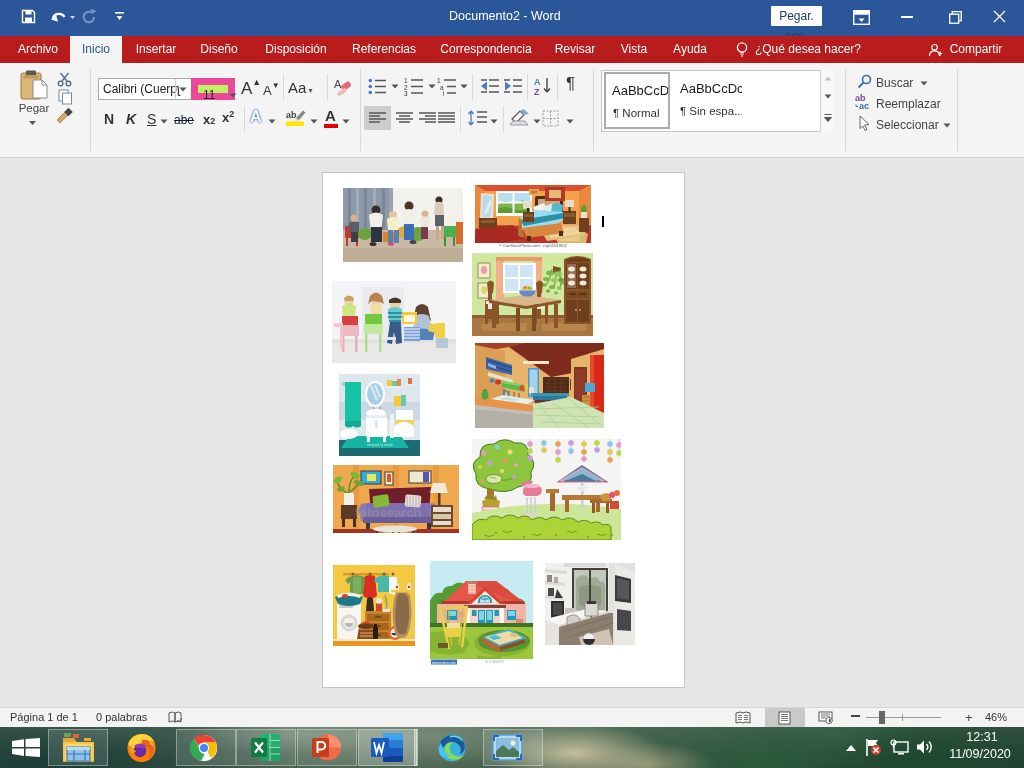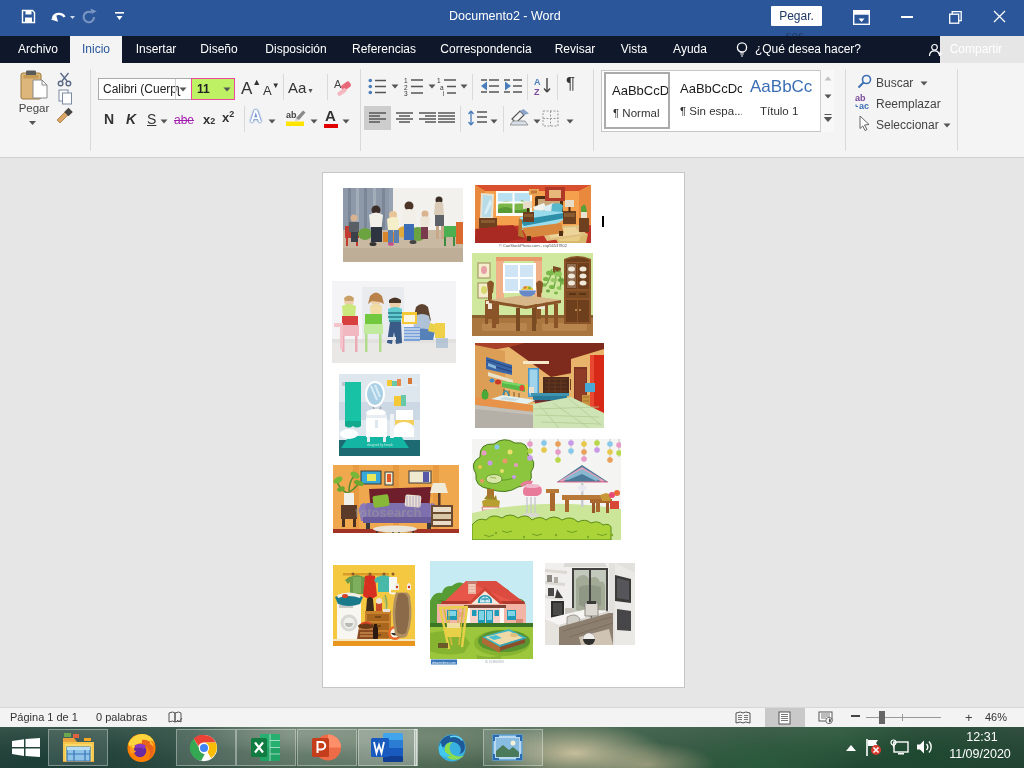--- a/index.html
+++ b/index.html
@@ -2,21 +2,21 @@
 <html><head>
 <meta charset="utf-8">
 <style>
   * { margin:0; padding:0; box-sizing:border-box; }
   html,body { width:1024px; height:768px; overflow:hidden; font-family:"Liberation Sans", sans-serif; }
   #app { position:relative; width:1024px; height:768px; background:#e6e6e6; }
   .abs { position:absolute; }
 
   
   #titlebar { position:absolute; left:0; top:0; width:1024px; height:36px; background:#2b579a; color:#fff; }
-  #tabrow { position:absolute; left:0; top:36px; width:940px; height:27px; background:#0f172a; }
+  #tabrow { position:absolute; left:0; top:36px; width:1024px; height:27px; background:#b91c1c; }
   .tab { position:absolute; top:0; height:27px; color:#fff; font-size:12px; line-height:27px; text-align:center; }
   #tab-inicio { background:#f4f4f4; color:#2b579a; }
 
   
   #ribbon { position:absolute; left:0; top:63px; width:1024px; height:95px; background:#f4f4f4; border-bottom:1px solid #d2d0ce; }
   .gsep { position:absolute; top:6px; width:1px; height:82px; background:#d9d9d9; }
   .glabel { position:absolute; top:139px; font-size:11px; color:#444; width:120px; text-align:center; }
   .launcher { position:absolute; top:141px; width:10px; height:10px; }
   .btxt { color:#444; font-size:11px; }
 
@@ -152,21 +152,21 @@
       <rect x="10.5" y="2" width="6" height="6" transform="rotate(45 13.5 5)" fill="#444"></rect>
     </svg>
 
     <div class="abs" style="left:98px;top:15px;width:98px;height:22px;background:#fff;border:1px solid #ababab;">
       <div class="abs" style="left:4px;top:3px;font-size:12px;color:#222;white-space:nowrap;">Calibri (Cuerpʅ</div>
       <div class="abs" style="left:76px;top:0;width:1px;height:20px;background:#d0d0d0;"></div>
       <svg class="abs" style="left:80px;top:8px;" width="8" height="5" viewBox="0 0 8 5">
           <path d="M0.5 0.5 h7 l-3.5 4 z" fill="#555"></path>
         </svg>
     </div>
-    <div class="abs" style="left:191px;top:15px;width:44px;height:22px;background:#bef264;border:1px solid #ec4899;font-weight:bold;">
+    <div class="abs" style="left:191px;top:15px;width:44px;height:22px;background:#bef264;border:7px solid #ec4899;">
       <div class="abs" style="left:5px;top:3px;font-size:12px;color:#222;">11</div>
       <svg class="abs" style="left:31px;top:8px;" width="8" height="5" viewBox="0 0 8 5">
           <path d="M0.5 0.5 h7 l-3.5 4 z" fill="#555"></path>
         </svg>
     </div>
     <div class="abs" style="left:241px;top:14px;font-size:17px;color:#333;">A<span style="font-size:9px;vertical-align:9px;">▲</span></div>
     <div class="abs" style="left:263px;top:18px;font-size:13px;color:#333;">A<span style="font-size:8px;vertical-align:7px;">▼</span></div>
     <div class="abs" style="left:283px;top:11px;width:1px;height:26px;background:#d9d9d9;"></div>
     <div class="abs" style="left:327px;top:11px;width:1px;height:26px;background:#d9d9d9;"></div>
     <div class="abs" style="left:244px;top:43px;width:1px;height:26px;background:#d9d9d9;"></div>
@@ -176,21 +176,21 @@
       <rect x="8" y="6" width="10" height="6" rx="2" transform="rotate(-35 13 9)" fill="#e8687a"></rect>
       <rect x="4" y="13" width="10" height="4" rx="1.5" transform="rotate(-35 9 15)" fill="#f3b8c0"></rect>
     </svg>
 
     <div class="abs" style="left:104px;top:48px;font-size:14px;font-weight:bold;color:#333;">N</div>
     <div class="abs" style="left:126px;top:48px;font-size:14px;font-style:italic;font-weight:bold;color:#333;">K</div>
     <div class="abs" style="left:147px;top:48px;font-size:14px;text-decoration:underline;color:#333;">S</div>
     <svg class="abs" style="left:160px;top:56px;" width="8" height="5" viewBox="0 0 8 5">
         <path d="M0.5 0.5 h7 l-3.5 4 z" fill="#555"></path>
       </svg>
-    <div class="abs" style="left:174px;top:50px;font-size:12px;color:#a21caf;text-decoration:line-through;">abe</div>
+    <div class="abs" style="left:174px;top:50px;font-size:12px;color:#0f172a;text-decoration:line-through;">abe</div>
     <div class="abs" style="left:203px;top:49px;font-size:13px;font-weight:bold;color:#333;">x<span style="font-size:9px;">2</span></div>
     <div class="abs" style="left:222px;top:46px;font-size:13px;font-weight:bold;color:#333;">x<span style="font-size:9px;vertical-align:5px;">2</span></div>
     <div class="abs" style="left:250px;top:45px;font-size:16px;font-weight:bold;color:#fff;text-shadow:0 0 1.5px #4472c4, 0 0 2.5px #4472c4, 0 0 1px #4472c4;">A</div>
     <svg class="abs" style="left:268px;top:56px;" width="8" height="5" viewBox="0 0 8 5">
         <path d="M0.5 0.5 h7 l-3.5 4 z" fill="#555"></path>
       </svg>
     <svg class="abs" style="left:286px;top:46px;" width="22" height="18" viewBox="0 0 22 18">
       <text x="0" y="9" font-size="9" font-weight="bold" fill="#444" font-family="Liberation Sans">ab</text>
       <path d="M10 9 L17 1.5 l2.5 2 L13 11 z" fill="#8a8a8a"></path>
       <path d="M10 9 l3 2 -4 1 z" fill="#c8c8c8"></path>
@@ -288,24 +288,20 @@
       </svg>
 
     <div class="abs" style="left:601px;top:7px;width:233px;height:62px;background:#fff;border:1px solid #c6c6c6;"></div>
     <div class="abs" style="left:604px;top:9px;width:66px;height:57px;border:2px solid #ababab;background:#fff;overflow:hidden;">
       <div class="abs" style="left:6px;top:9px;font-size:13px;color:#1a1a1a;white-space:nowrap;">AaBbCcDc</div>
       <div class="abs" style="left:7px;top:33px;font-size:11.5px;color:#333;white-space:nowrap;">¶ Normal</div>
     </div>
     <div class="abs" style="left:676px;top:11px;width:66px;height:55px;overflow:hidden;">
       <div class="abs" style="left:4px;top:7px;font-size:13px;color:#1a1a1a;white-space:nowrap;">AaBbCcDc</div>
       <div class="abs" style="left:4px;top:31px;font-size:11.5px;color:#333;white-space:nowrap;">¶ Sin espa...</div>
-    </div>
-    <div class="abs" style="left:748px;top:11px;width:68px;height:55px;overflow:hidden;">
-      <div class="abs" style="left:2px;top:3px;font-size:17px;color:#3c6eb4;white-space:nowrap;">AaBbCc</div>
-      <div class="abs" style="left:12px;top:31px;font-size:11.5px;color:#333;white-space:nowrap;">Título 1</div>
     </div>
     <div class="abs" style="left:820px;top:7px;width:14px;height:62px;border-left:1px solid #d0d0d0;background:#f8f8f8;">
       <svg class="abs" style="left:3px;top:6px;" width="8" height="5" viewBox="0 0 8 5">
           <path d="M0.5 4.5 h7 l-3.5-4 z" fill="#c0c0c0"></path>
         </svg>
       <svg class="abs" style="left:3px;top:24px;" width="8" height="5" viewBox="0 0 8 5">
           <path d="M0.5 0.5 h7 l-3.5 4 z" fill="#555"></path>
         </svg>
       <svg class="abs" style="left:3px;top:44px;" width="8" height="9" viewBox="0 0 8 9">
           <path d="M0.5 0.5 h7 M0.5 3.5 h7 l-3.5 4 z" stroke="#555" fill="#555" stroke-width="1"></path>

